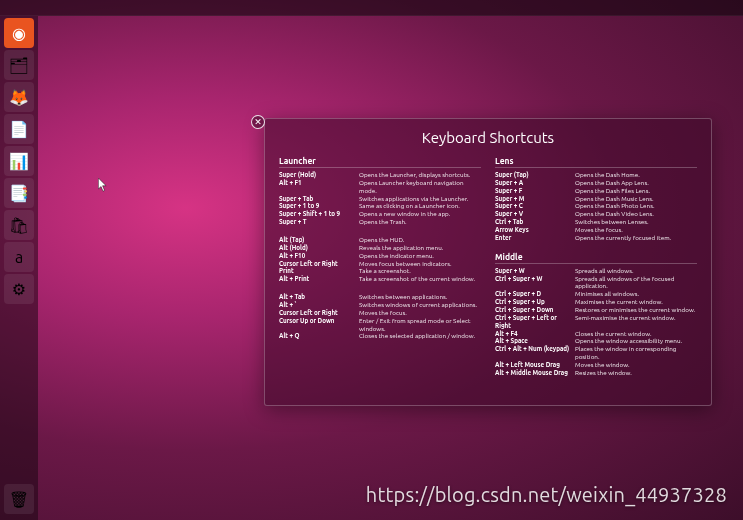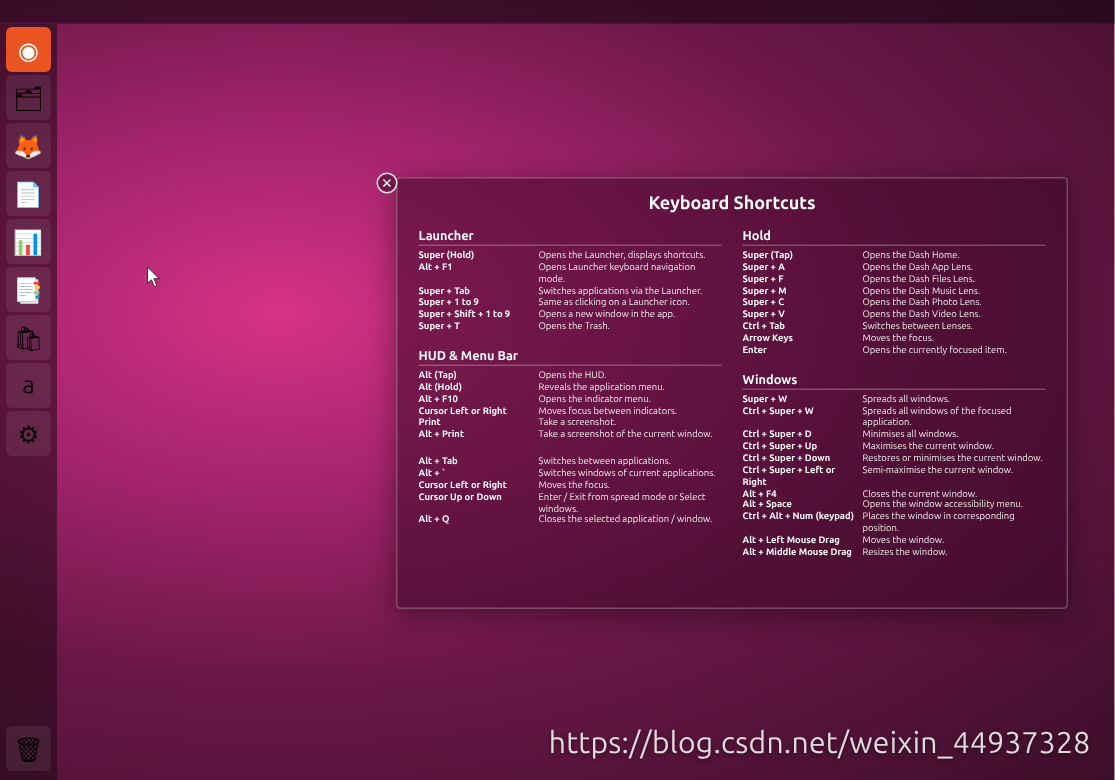--- a/index.html
+++ b/index.html
@@ -57,22 +57,22 @@
     position: absolute; left: -14px; top: -4px;
     width: 14px; height: 14px;
     border: 1.2px solid rgba(255,255,255,0.85);
     border-radius: 50%;
     display:flex; align-items:center; justify-content:center;
     color:#fff; font-size:9px; cursor:pointer;
     background: rgba(60,10,40,0.5);
   }
   .overlay-title {
     text-align: center;
-    font-weight: bold;
-    font-size: 12px;
+    font-weight: normal;
+    font-size: 15px;
     margin-bottom: 10px;
   }
   .cols {
     display: flex; gap: 14px;
   }
   .col { flex: 1; display:flex; flex-direction:column; gap: 10px; }
   .section-title {
     font-weight: bold;
     font-size: 8.5px;
     border-bottom: 1px solid rgba(255,255,255,0.25);
@@ -142,21 +142,20 @@
               <div class="key">Super + Shift + 1 to 9</div>
               <div class="desc">Opens a new window in the app.</div>
             </div>
             <div class="row">
               <div class="key">Super + T</div>
               <div class="desc">Opens the Trash.</div>
             </div>
           </div>
       </div>
       <div>
-        <div class="section-title">HUD &amp; Menu Bar</div>
         <div id="sec-hud">
             <div class="row">
               <div class="key">Alt (Tap)</div>
               <div class="desc">Opens the HUD.</div>
             </div>
             <div class="row">
               <div class="key">Alt (Hold)</div>
               <div class="desc">Reveals the application menu.</div>
             </div>
             <div class="row">
@@ -197,21 +196,21 @@
             </div>
             <div class="row">
               <div class="key">Alt + Q</div>
               <div class="desc">Closes the selected application / window.</div>
             </div>
           </div>
       </div>
     </div>
     <div class="col">
       <div>
-        <div class="section-title">Hold</div>
+        <div class="section-title">Lens</div>
         <div id="sec-dash">
             <div class="row">
               <div class="key">Super (Tap)</div>
               <div class="desc">Opens the Dash Home.</div>
             </div>
             <div class="row">
               <div class="key">Super + A</div>
               <div class="desc">Opens the Dash App Lens.</div>
             </div>
             <div class="row">
@@ -238,21 +237,21 @@
               <div class="key">Arrow Keys</div>
               <div class="desc">Moves the focus.</div>
             </div>
             <div class="row">
               <div class="key">Enter</div>
               <div class="desc">Opens the currently focused item.</div>
             </div>
           </div>
       </div>
       <div>
-        <div class="section-title">Windows</div>
+        <div class="section-title">Middle</div>
         <div id="sec-windows">
             <div class="row">
               <div class="key">Super + W</div>
               <div class="desc">Spreads all windows.</div>
             </div>
             <div class="row">
               <div class="key">Ctrl + Super + W</div>
               <div class="desc">Spreads all windows of the focused application.</div>
             </div>
             <div class="row">

